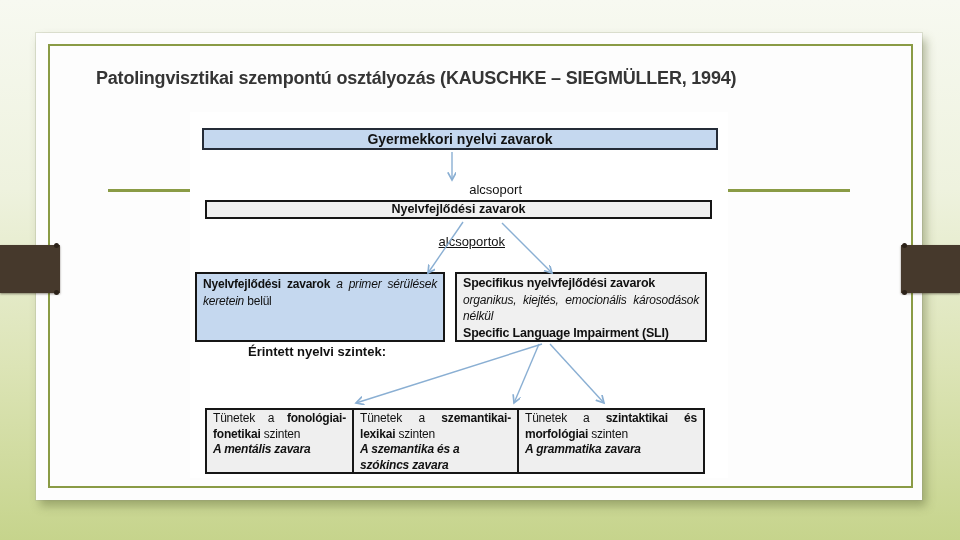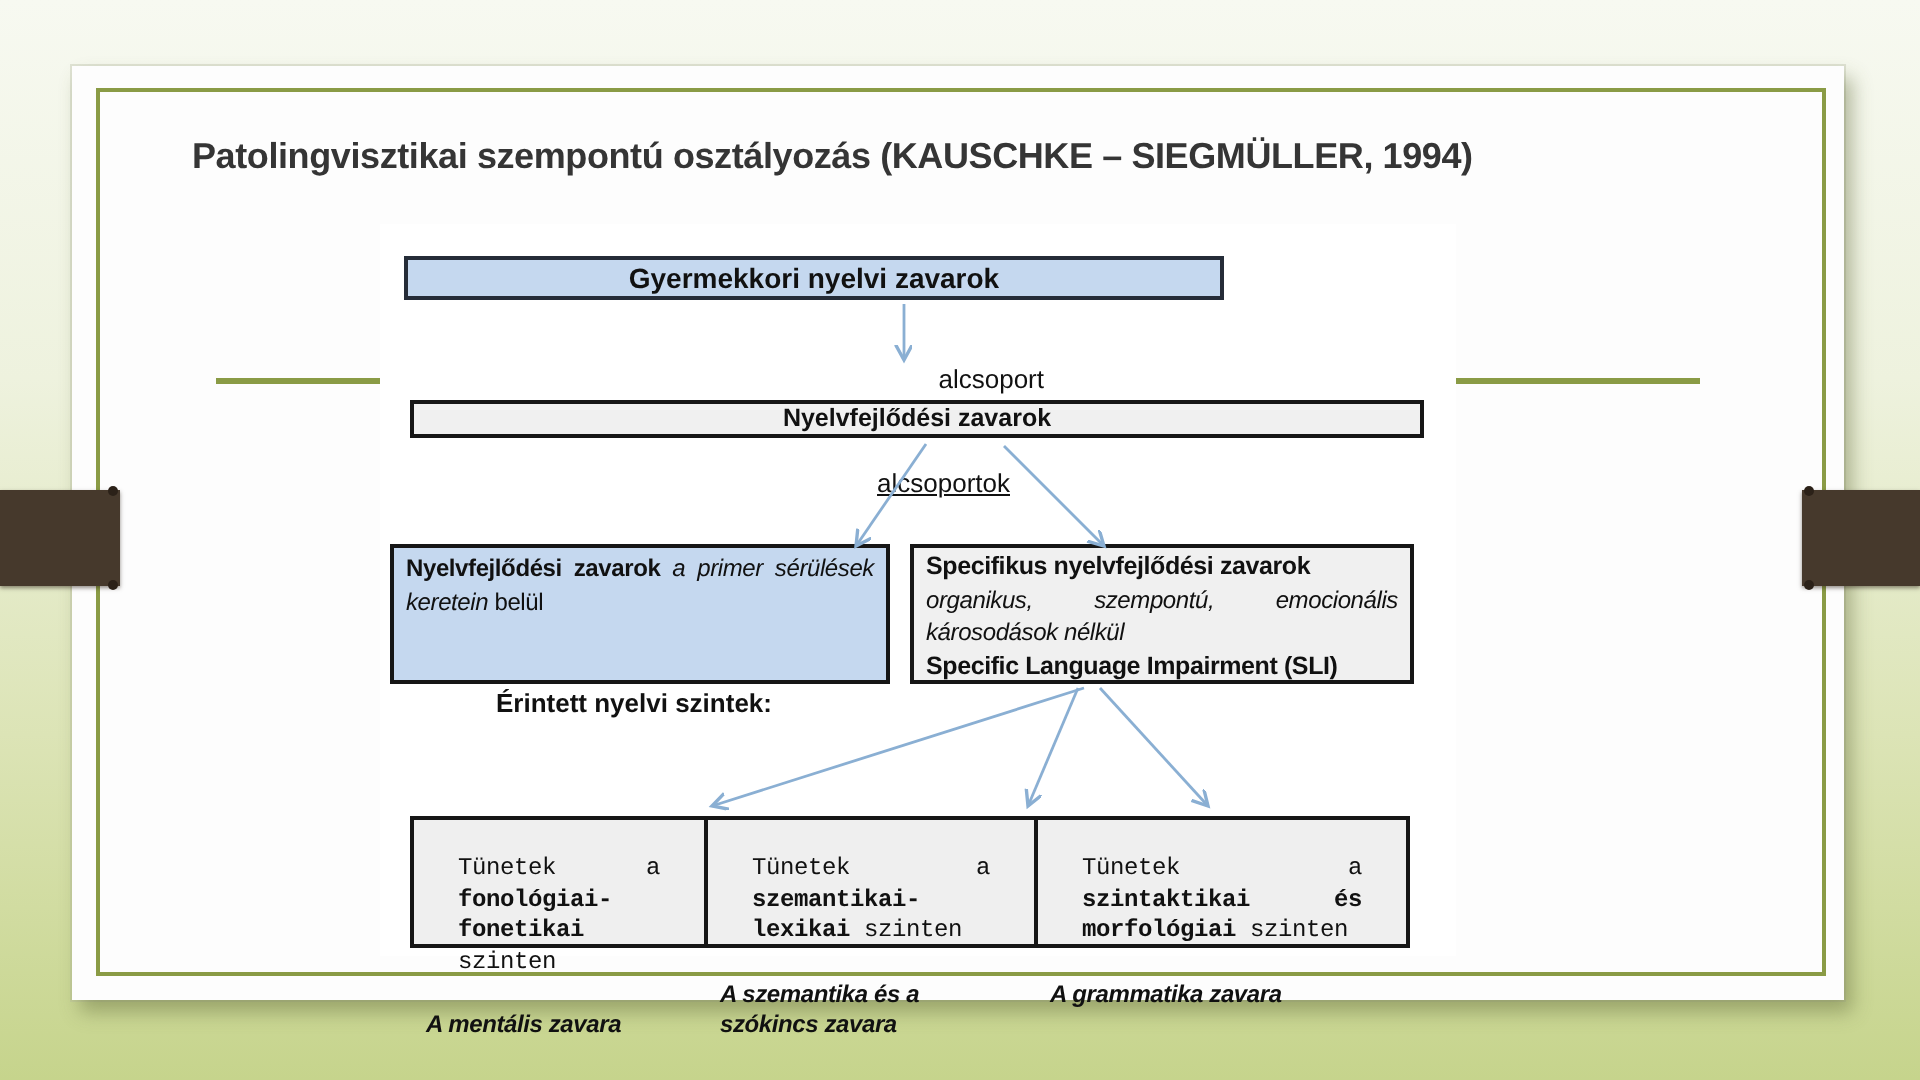--- a/index.html
+++ b/index.html
@@ -22,21 +22,21 @@
   }
   .slide-title{
     position:absolute;left:96px;top:68px;margin:0;
     font-size:18px;font-weight:bold;color:#353535;letter-spacing:-0.2px;white-space:nowrap;
   }
   .diagram{
     position:absolute;left:190px;top:112px;width:538px;height:366px;background:#ffffff;
   }
   .dbox{position:absolute;box-sizing:border-box;color:#111;}
   .box-top{
-    left:12px;top:16px;width:410px;height:22px;
+    left:12px;top:16px;width:516px;height:22px;
     background:#c5d8ef;border:2px solid #252c38;
     text-align:center;font-size:14px;font-weight:bold;line-height:18px;
   }
   .box-mid{
     left:15px;top:88px;width:507px;height:19px;
     background:#f0f0f0;border:2px solid #161616;
     text-align:center;font-size:12.5px;font-weight:bold;line-height:15px;
   }
   .flow-label{position:absolute;font-size:13px;color:#111;text-align:right;}
   .lbl-sub{left:192px;top:70px;width:140px;}
@@ -61,21 +61,21 @@
     border:2px solid #161616;box-sizing:border-box;background:#efefef;
     display:flex;
   }
   .cell{
     box-sizing:border-box;padding:1px 6px;font-size:12px;line-height:15.5px;color:#111;
     letter-spacing:-0.2px;
   }
   .cell.c1{width:147px;border-right:2px solid #161616;}
   .cell.c2{width:165px;border-right:2px solid #161616;}
   .cell.c3{flex:1;}
-  .cell .lead-line{text-align:justify;margin:16px;font-family:Liberation Mono, monospace;}
+  .cell .lead-line{text-align:justify;margin:0;}
   .cell .sub-line{margin:0;font-weight:bold;font-style:italic;}
   .b{font-weight:bold;}
   .i{font-style:italic;}
   .arrows{position:absolute;left:0;top:0;width:538px;height:366px;pointer-events:none;}
   .ribbon{
     position:absolute;top:245px;width:60px;height:48px;background:#46392c;z-index:30;
     box-shadow:0 1px 2px rgba(40,30,20,.5);
   }
   .ribbon.left{left:0;}
   .ribbon.right{left:901px;width:59px;}
@@ -108,21 +108,21 @@
     <div class="dbox box-mid">Nyelvfejlődési zavarok</div>
 
     <div class="flow-label lbl-subs">alcsoportok</div>
 
     <div class="dbox box-left">
       <span class="b">Nyelvfejlődési zavarok</span><span class="i"> a primer sérülések keretein</span><span> belül</span>
     </div>
 
     <div class="dbox box-right">
       <div class="rt">Specifikus nyelvfejlődési zavarok</div>
-      <div class="ri">organikus, szempontú, emocionális károsodások nélkül</div>
+      <div class="ri">organikus, kiejtés, emocionális károsodások nélkül</div>
       <div class="rf">Specific Language Impairment (SLI)</div>
     </div>
 
     <div class="flow-label lbl-levels">Érintett nyelvi szintek:</div>
 
     <div class="bottom-table">
       <div class="cell c1">
         <p class="lead-line"><span>Tünetek a </span><span class="b">fonológiai-fonetikai</span><span> szinten</span></p>
         <p class="sub-line">A mentális zavara</p>
       </div>

